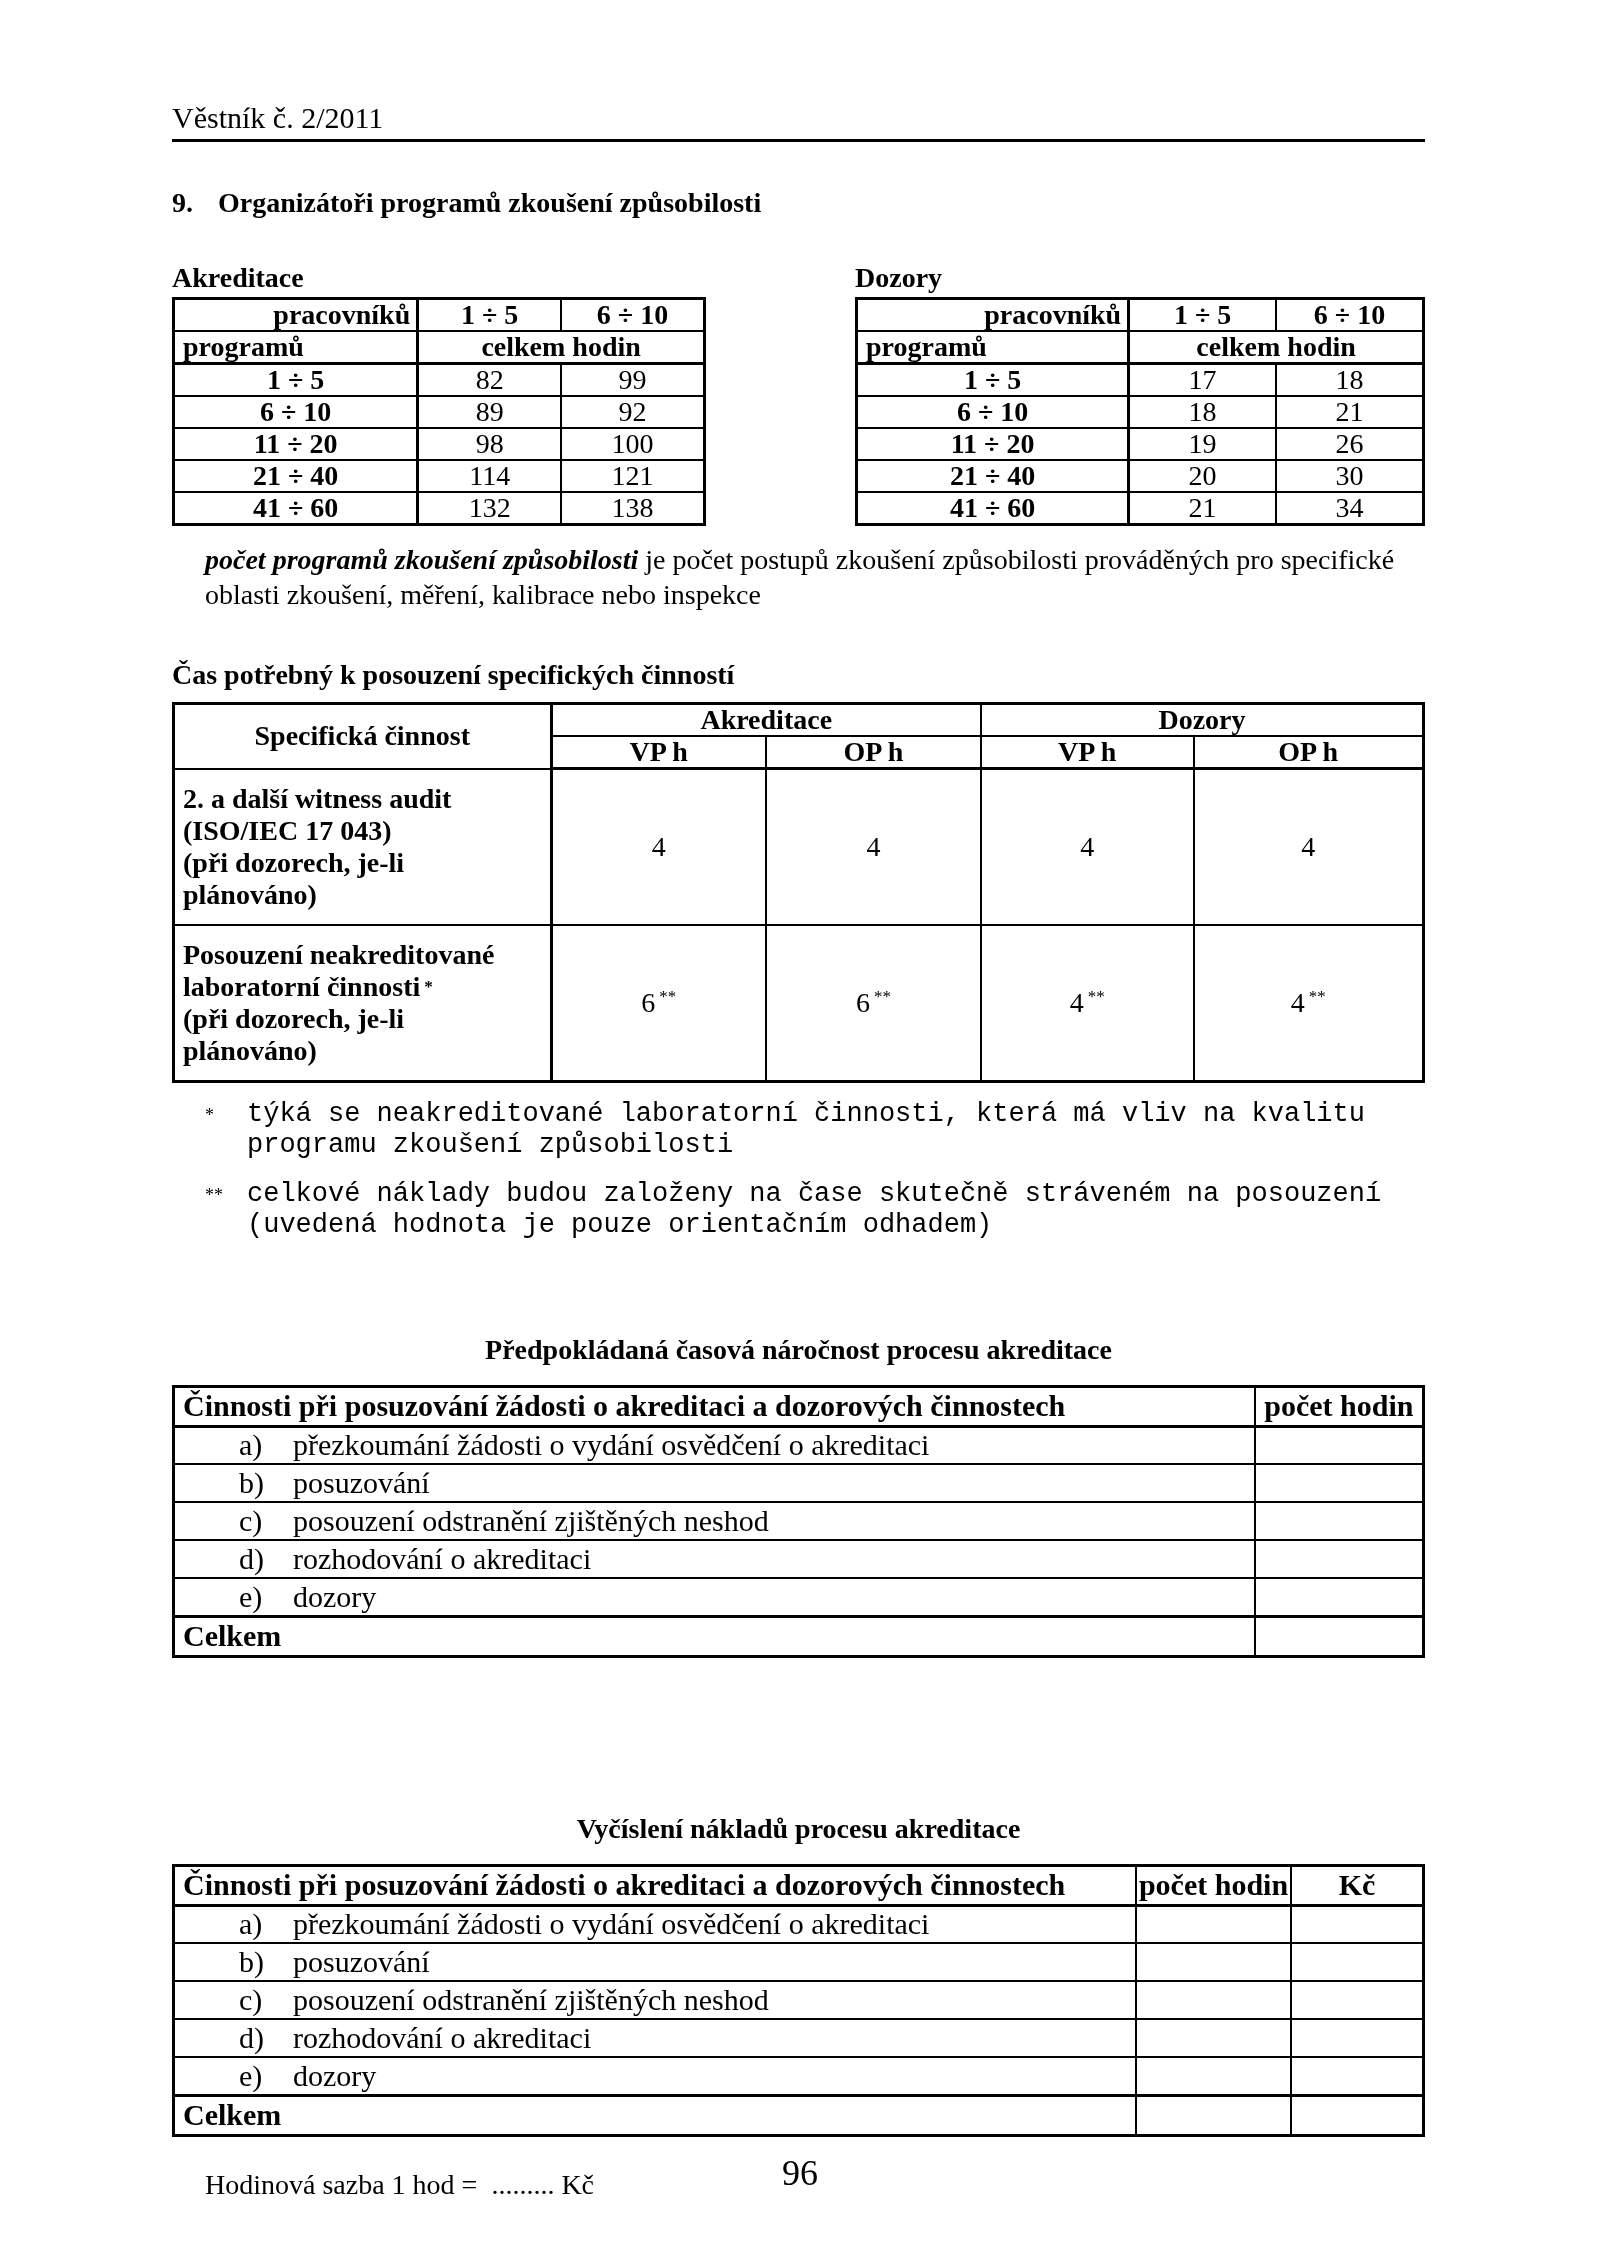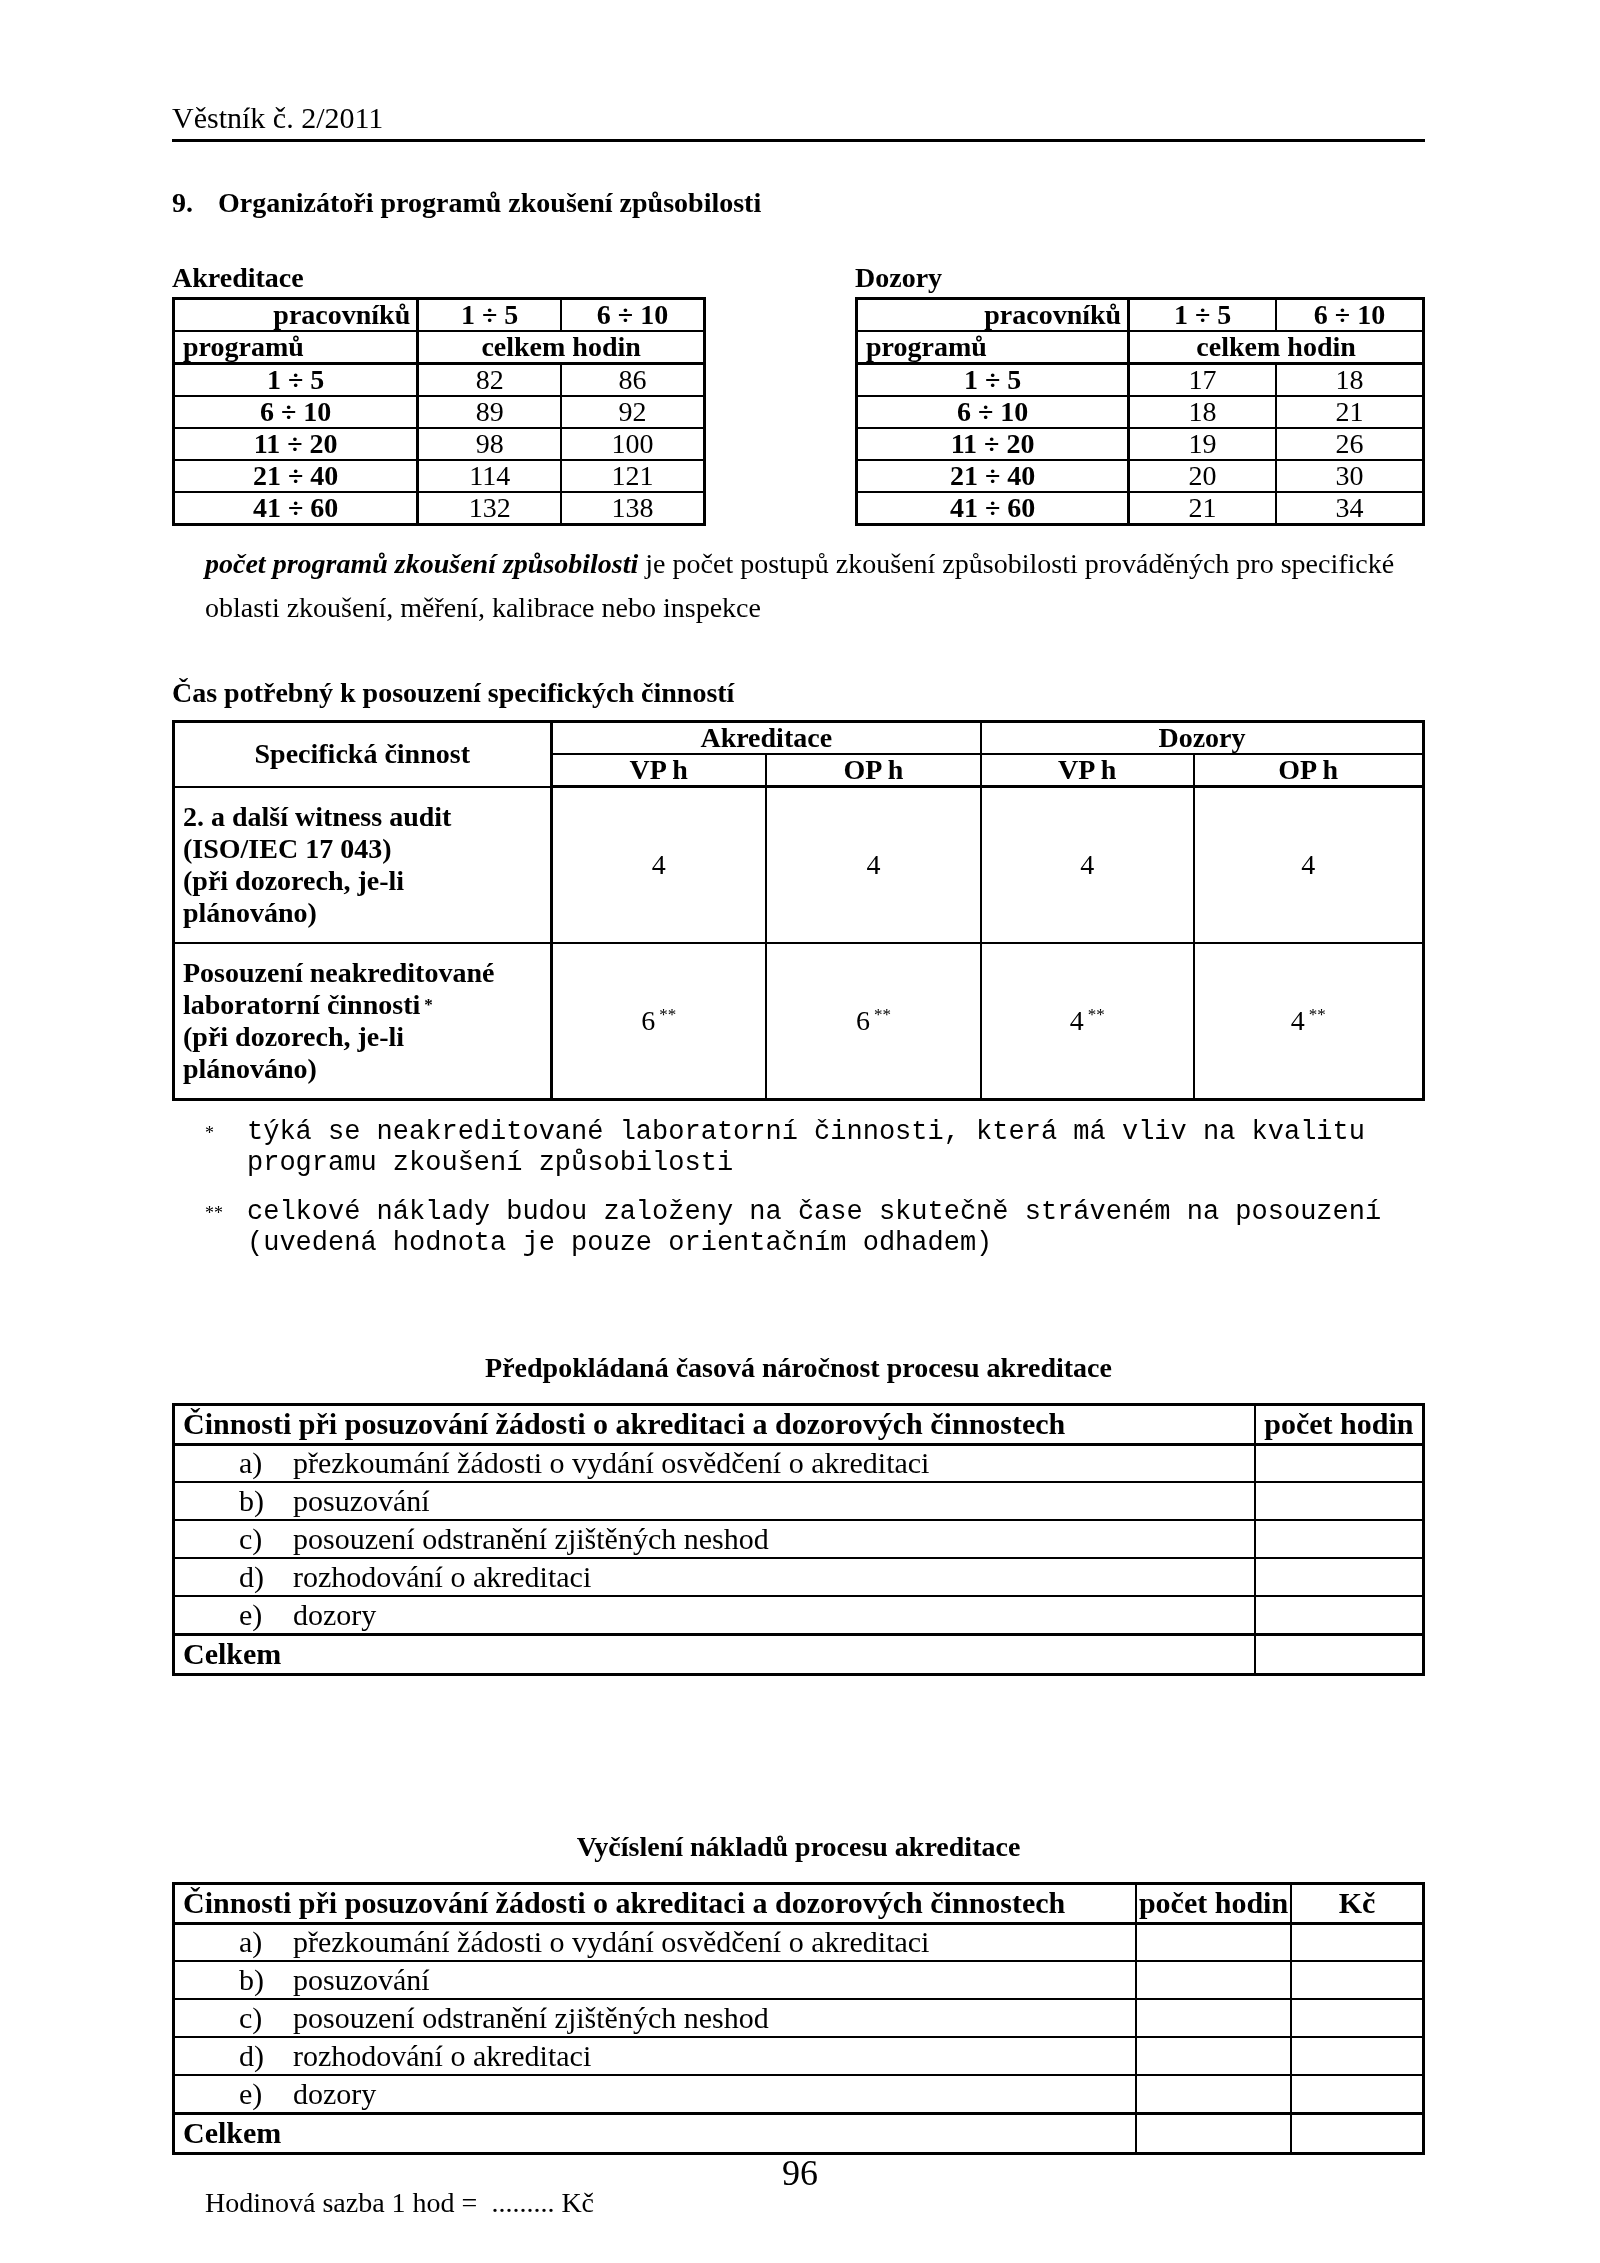--- a/index.html
+++ b/index.html
@@ -62,21 +62,21 @@
   table.mini tr.hdr2 td { border-bottom: 3px solid #000; }
   table.mini .corner-top { text-align: right; font-weight: bold; }
   table.mini .corner-bottom { text-align: left; font-weight: bold; padding-left: 8px; }
   table.mini .bold { font-weight: bold; }
 
   .note {
     margin-top: 16px;
     margin-left: 33px;
     width: 1216px;
     font-size: 28px;
-    line-height: 44px;
+    line-height: 35px;
   }
   .note .bi { font-weight: bold; font-style: italic; }
 
   .sub-heading {
     margin-top: 46px;
     font-size: 28px;
     font-weight: bold;
     line-height: 34px;
   }
 
@@ -187,21 +187,21 @@
               <td class="bold">1 ÷ 5</td>
               <td class="bold">6 ÷ 10</td>
             </tr>
             <tr class="hdr2">
               <td class="corner-bottom c1">programů</td>
               <td class="bold" colspan="2">celkem hodin</td>
             </tr>
             <tr>
               <td class="bold c1">1 ÷ 5</td>
               <td>82</td>
-              <td>86</td>
+              <td>99</td>
             </tr>
             <tr>
               <td class="bold c1">6 ÷ 10</td>
               <td>89</td>
               <td>92</td>
             </tr>
             <tr>
               <td class="bold c1">11 ÷ 20</td>
               <td>98</td>
               <td>100</td>

